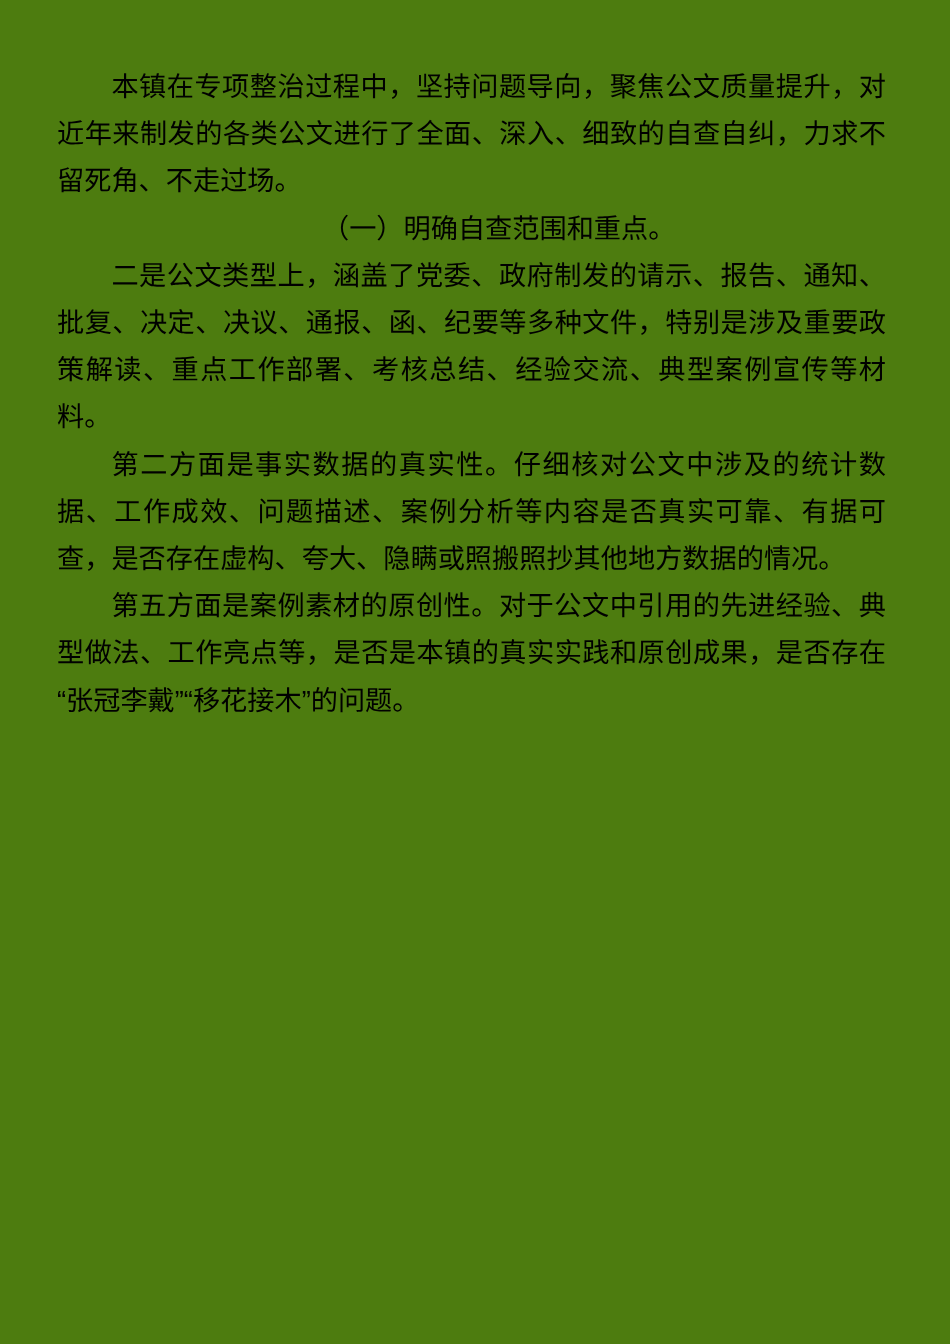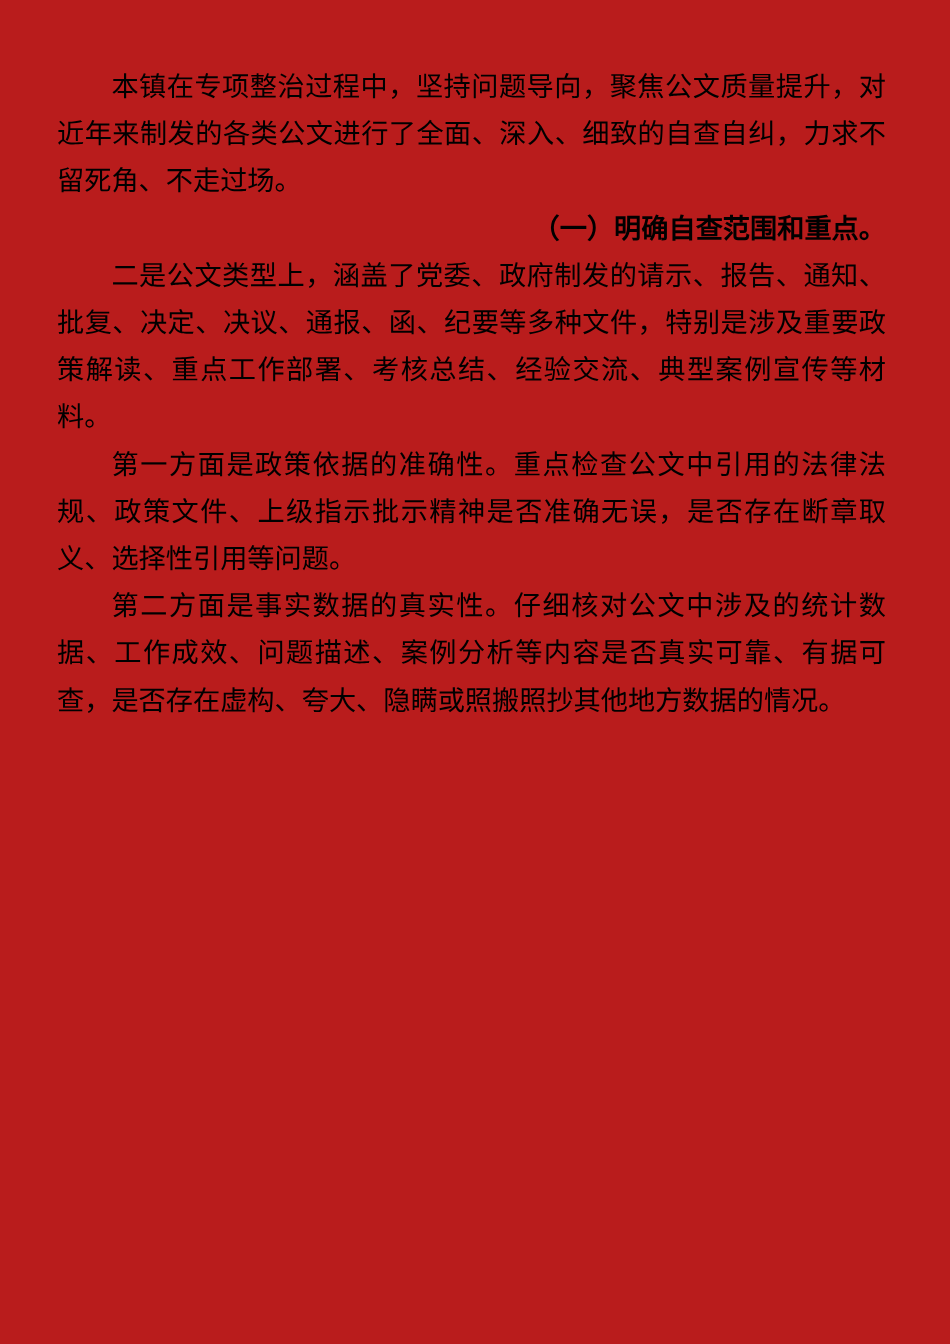--- a/index.html
+++ b/index.html
@@ -9,21 +9,21 @@
     background: #ffffff;
   }
   body {
     font-family: "Liberation Sans", "DejaVu Sans", sans-serif;
     color: #000000;
   }
   #page {
     position: relative;
     width: 950px;
     height: 1344px;
-    background: #b91c1c;
+    background: #4d7c0f;
     overflow: hidden;
     box-sizing: border-box;
   }
   #doc-body {
     position: absolute;
     left: 57px;
     top: 63px;
     width: 829px;
   }
   .para {
@@ -33,43 +33,43 @@
     text-indent: 54.4px;
     text-align: justify;
     text-justify: inter-ideograph;
     letter-spacing: 0px;
     word-spacing: 0px;
     font-weight: 400;
     color: #000000;
     -webkit-font-smoothing: antialiased;
   }
   .para.heading {
-    font-weight: 700;
-    text-align: right;
+    font-weight: 400;
+    text-align: center;
   }
   
   .para:last-child {
     text-align: justify;
   }
 </style>
 </head>
 <body>
 
 <div id="page">
   <div id="doc-body">
 
     <p class="para">本镇在专项整治过程中，坚持问题导向，聚焦公文质量提升，对近年来制发的各类公文进行了全面、深入、细致的自查自纠，力求不留死角、不走过场。</p>
 
     <p class="para heading">（一）明确自查范围和重点。</p>
 
 
     <p class="para">二是公文类型上，涵盖了党委、政府制发的请示、报告、通知、批复、决定、决议、通报、函、纪要等多种文件，特别是涉及重要政策解读、重点工作部署、考核总结、经验交流、典型案例宣传等材料。</p>
 
 
-    <p class="para">第一方面是政策依据的准确性。重点检查公文中引用的法律法规、政策文件、上级指示批示精神是否准确无误，是否存在断章取义、选择性引用等问题。</p>
 
     <p class="para">第二方面是事实数据的真实性。仔细核对公文中涉及的统计数据、工作成效、问题描述、案例分析等内容是否真实可靠、有据可查，是否存在虚构、夸大、隐瞒或照搬照抄其他地方数据的情况。</p>
 
 
 
+    <p class="para">第五方面是案例素材的原创性。对于公文中引用的先进经验、典型做法、工作亮点等，是否是本镇的真实实践和原创成果，是否存在“张冠李戴”“移花接木”的问题。</p>
 
   </div>
 </div>
 
 </body></html>

